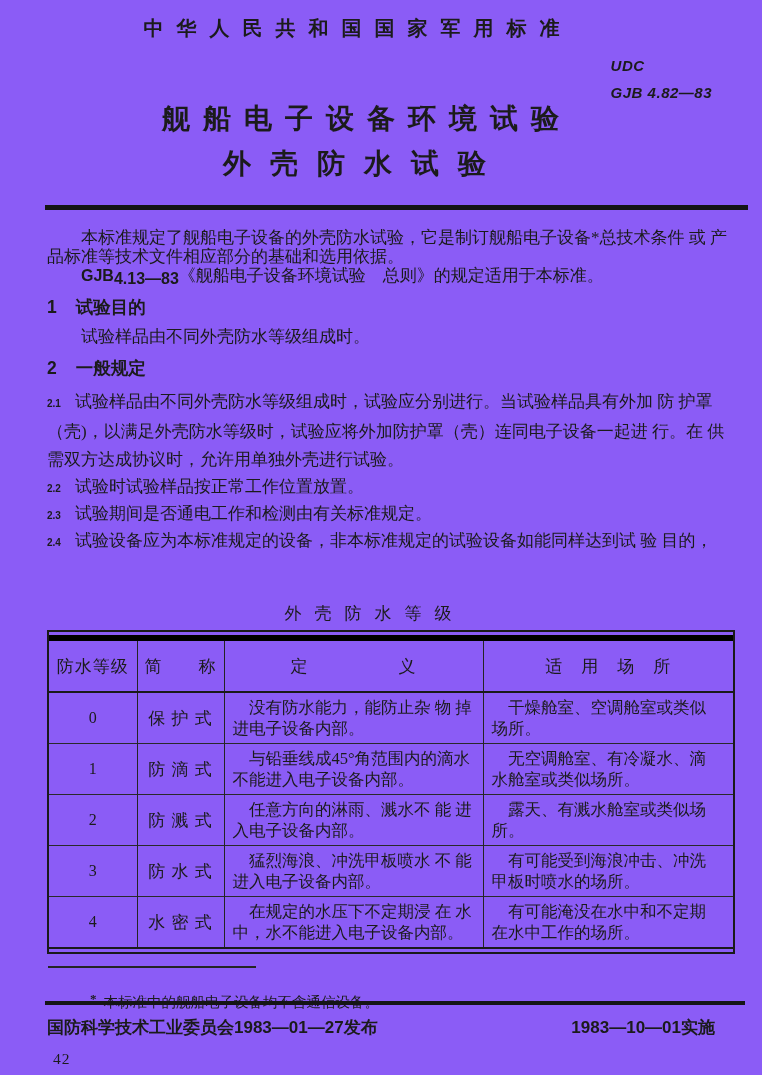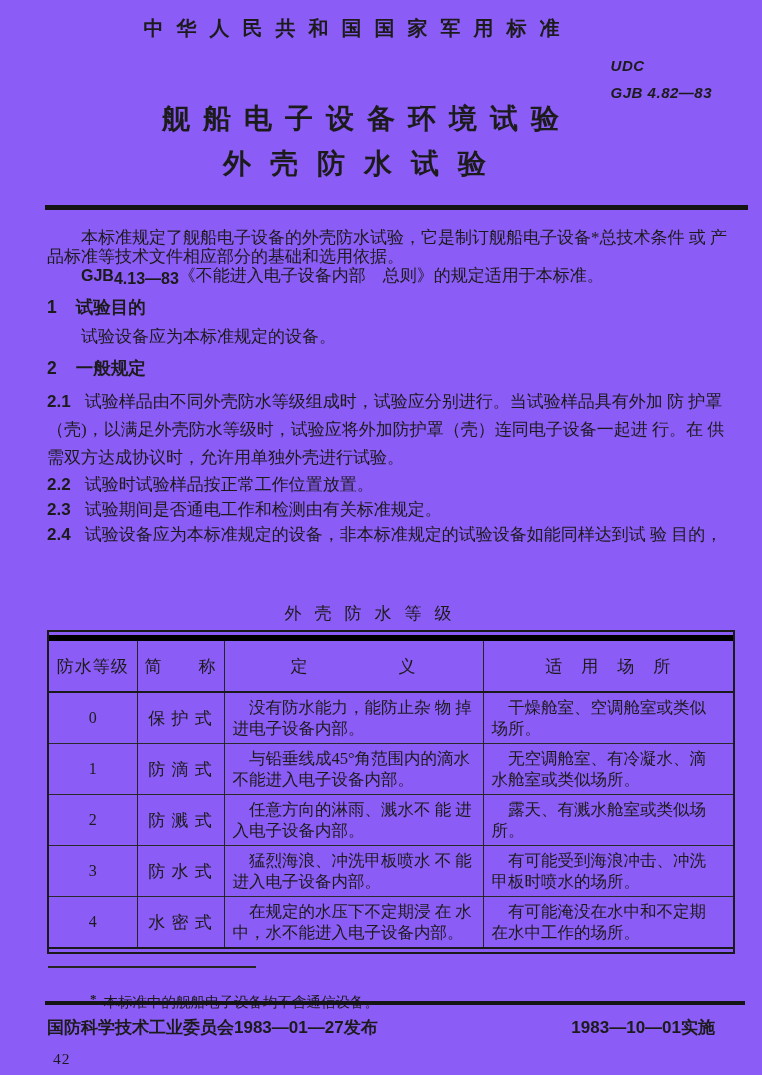--- a/index.html
+++ b/index.html
@@ -37,21 +37,21 @@
   .indent{text-indent:2em;}
   .ref-latin{font-weight:bold; font-family:"Liberation Sans","DejaVu Sans",sans-serif; font-size:16px;}
   .subnum{position:relative; top:3px;}
   .sec{
     margin:10px 0 7px; font-size:17.5px; line-height:25px;
     font-family:"Liberation Sans","DejaVu Sans",sans-serif; font-weight:bold;
   }
   .sec .secnum{margin-right:19px;}
   .clause{margin:0; line-height:25px; font-size:17px;}
   .clause.multi{line-height:28px;}
-  .clause .clnum{margin-right:14px; font-weight:bold; font-size:17px;
+  .clause .clnum{margin-right:14px; font-weight:bold; font-size:10px;
     font-family:"Liberation Sans","DejaVu Sans",sans-serif;}
   .clause .cltext{white-space:pre-line;}
   
   .tbl-title{
     position:absolute; top:602px; left:0; width:100%; box-sizing:border-box;
     text-align:center; font-size:17px; letter-spacing:13px; padding-right:13px;
   }
   .tbl-frame{
     position:absolute; top:630px; left:47px; width:684px;
     border:2.5px solid #1a1a1a; padding:3px 0;
@@ -105,24 +105,24 @@
   <div class="title-block">
     <div class="title-l1">舰船电子设备环境试验</div>
     <div class="title-l2">外壳防水试验</div>
   </div>
 
   <div class="rule-heavy rule-under-title"></div>
 
   <div class="content">
     <p class="para indent">本标准规定了舰船电子设备的外壳防水试验，它是制订舰船电子设备*总技术条件 或 产
 品标准等技术文件相应部分的基础和选用依据。</p>
-    <p class="para indent"><span class="ref-latin">GJB</span><span class="ref-latin subnum">4.13—83</span><span>《不能进入电子设备内部　总则》的规定适用于本标准。</span></p>
+    <p class="para indent"><span class="ref-latin">GJB</span><span class="ref-latin subnum">4.13—83</span><span>《舰船电子设备环境试验　总则》的规定适用于本标准。</span></p>
 
     <h2 class="sec"><span class="secnum">1</span><span>试验目的</span></h2>
-    <p class="para indent">试验设备应为本标准规定的设备。</p>
+    <p class="para indent">试验样品由不同外壳防水等级组成时。</p>
 
     <h2 class="sec"><span class="secnum">2</span><span>一般规定</span></h2>
 
     <p class="clause multi"><span class="clnum">2.1</span><span class="cltext">试验样品由不同外壳防水等级组成时，试验应分别进行。当试验样品具有外加 防 护罩
 （壳)，以满足外壳防水等级时，试验应将外加防护罩（壳）连同电子设备一起进 行。在 供
 需双方达成协议时，允许用单独外壳进行试验。</span></p>
     <p class="clause"><span class="clnum">2.2</span><span class="cltext">试验时试验样品按正常工作位置放置。</span></p>
     <p class="clause"><span class="clnum">2.3</span><span class="cltext">试验期间是否通电工作和检测由有关标准规定。</span></p>
     <p class="clause"><span class="clnum">2.4</span><span class="cltext">试验设备应为本标准规定的设备，非本标准规定的试验设备如能同样达到试 验 目的，</span></p>
   </div>

